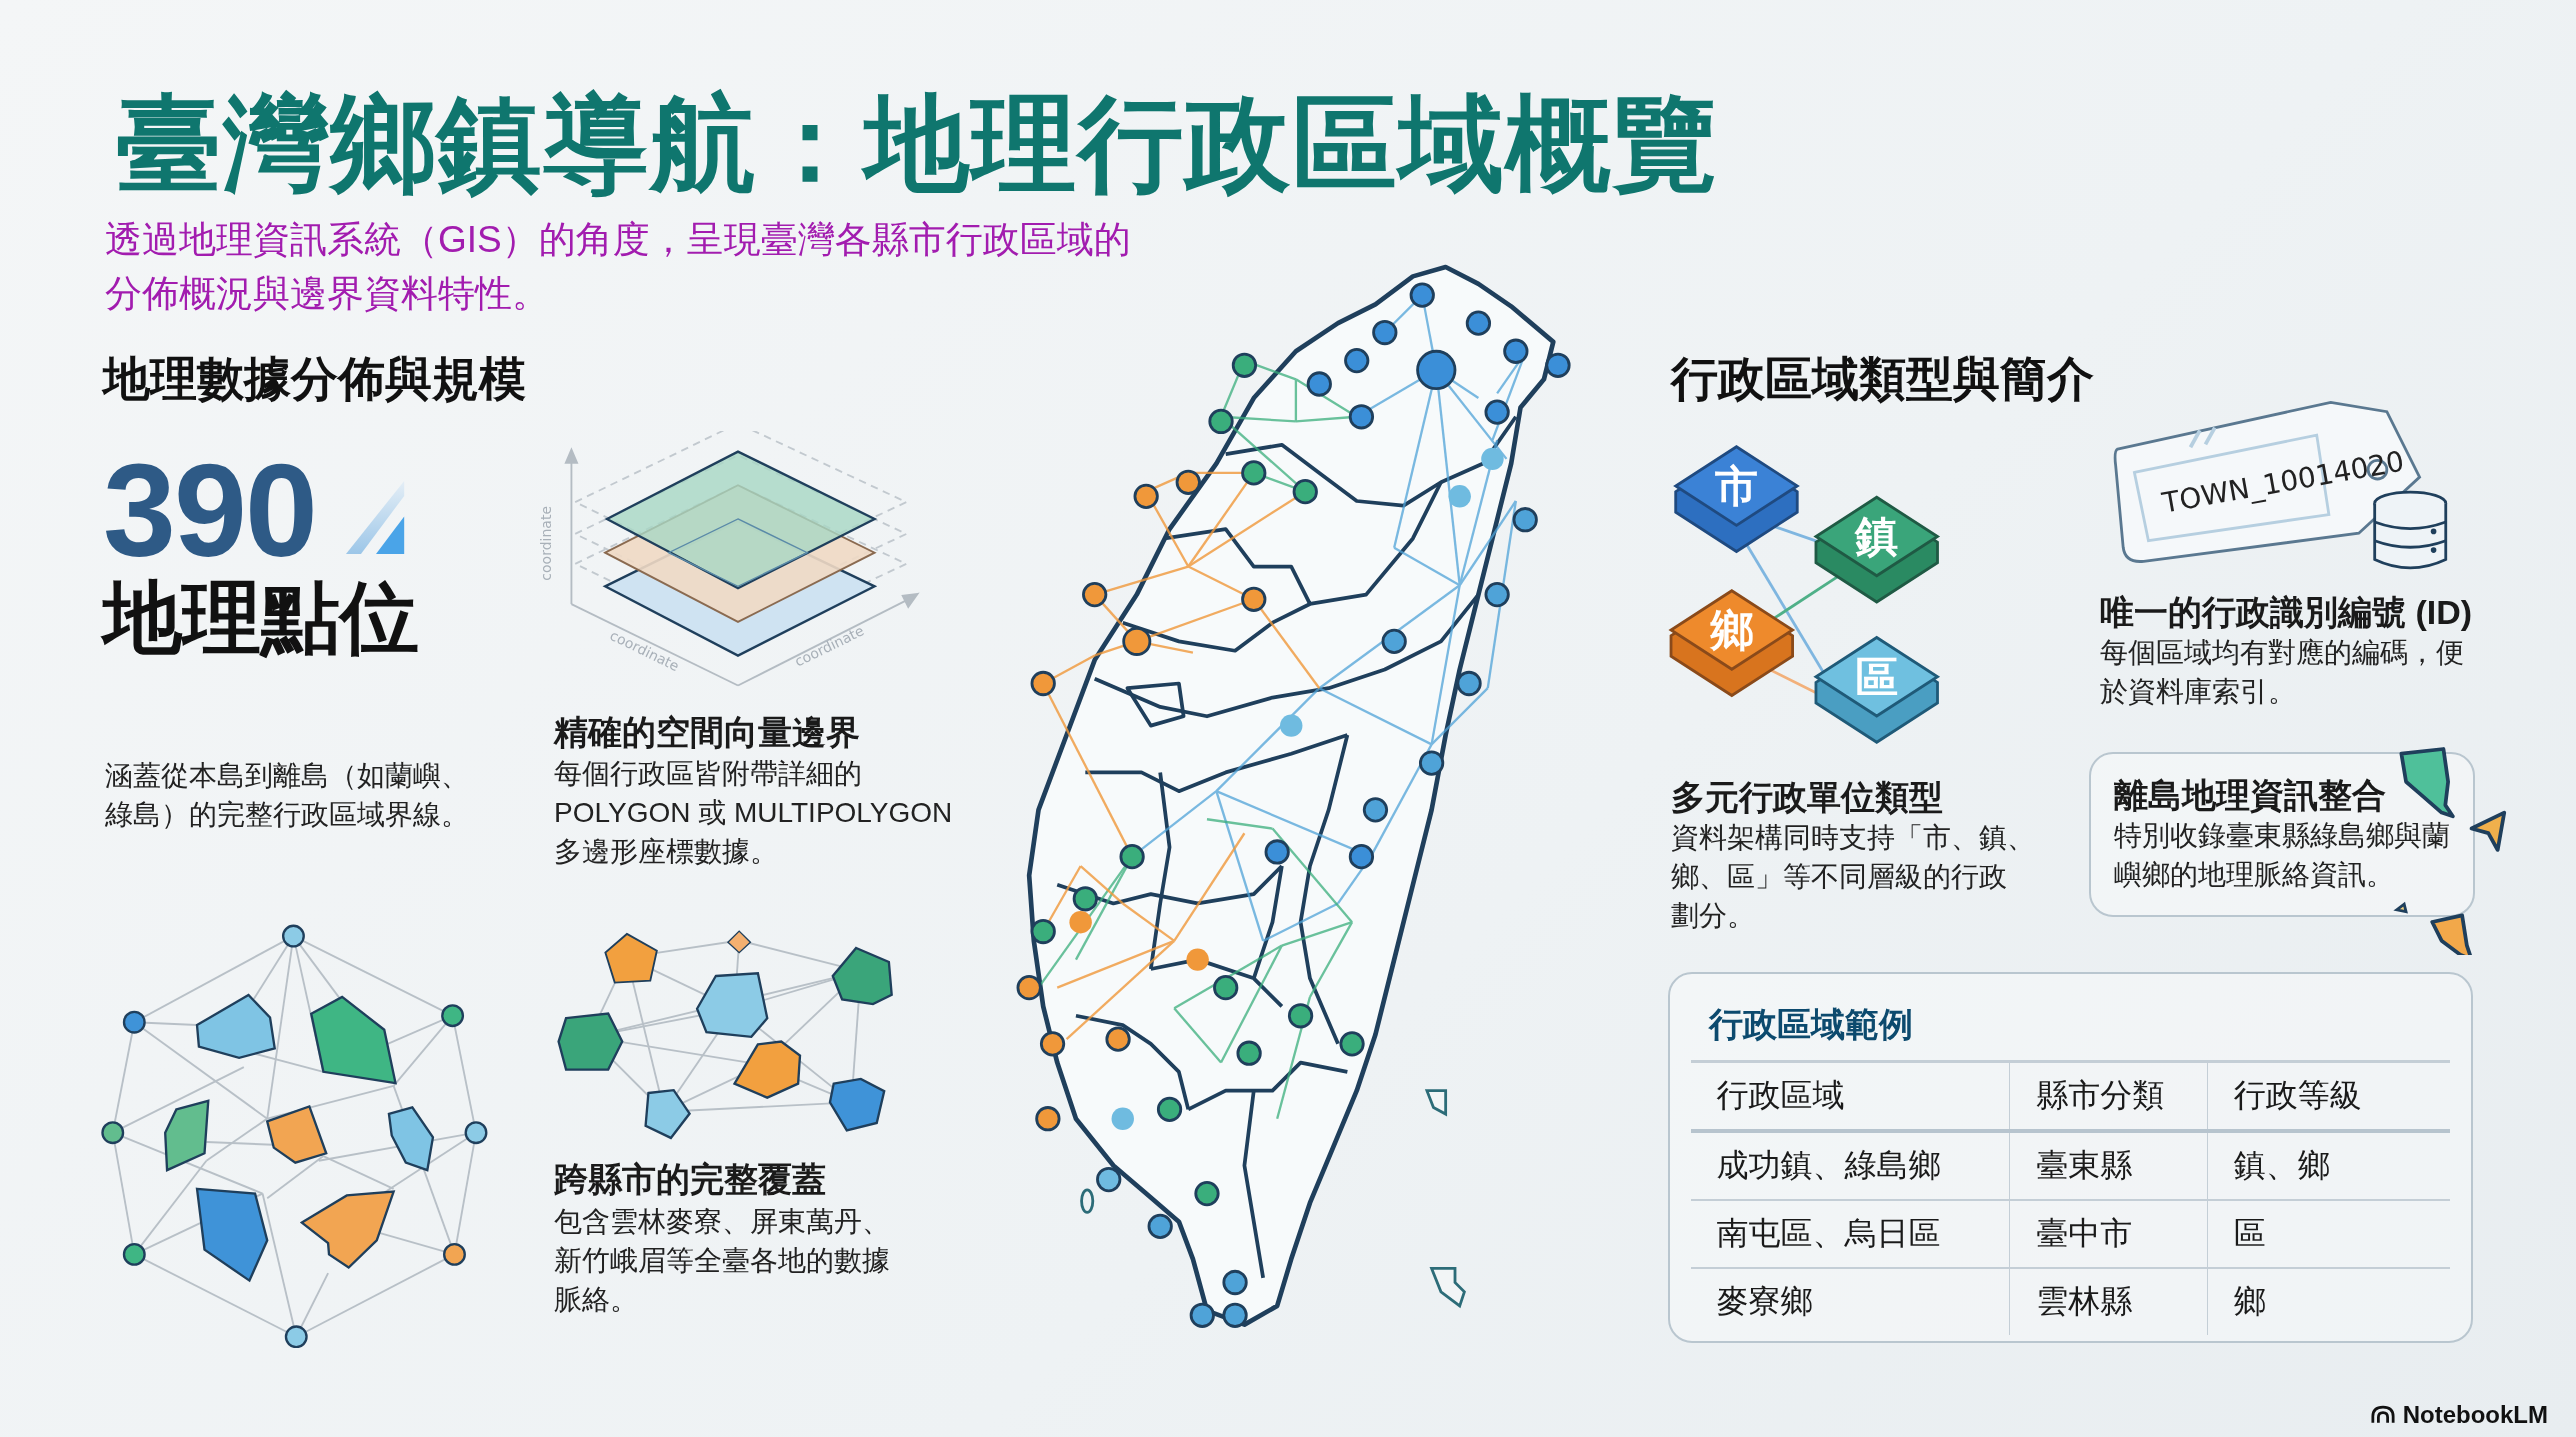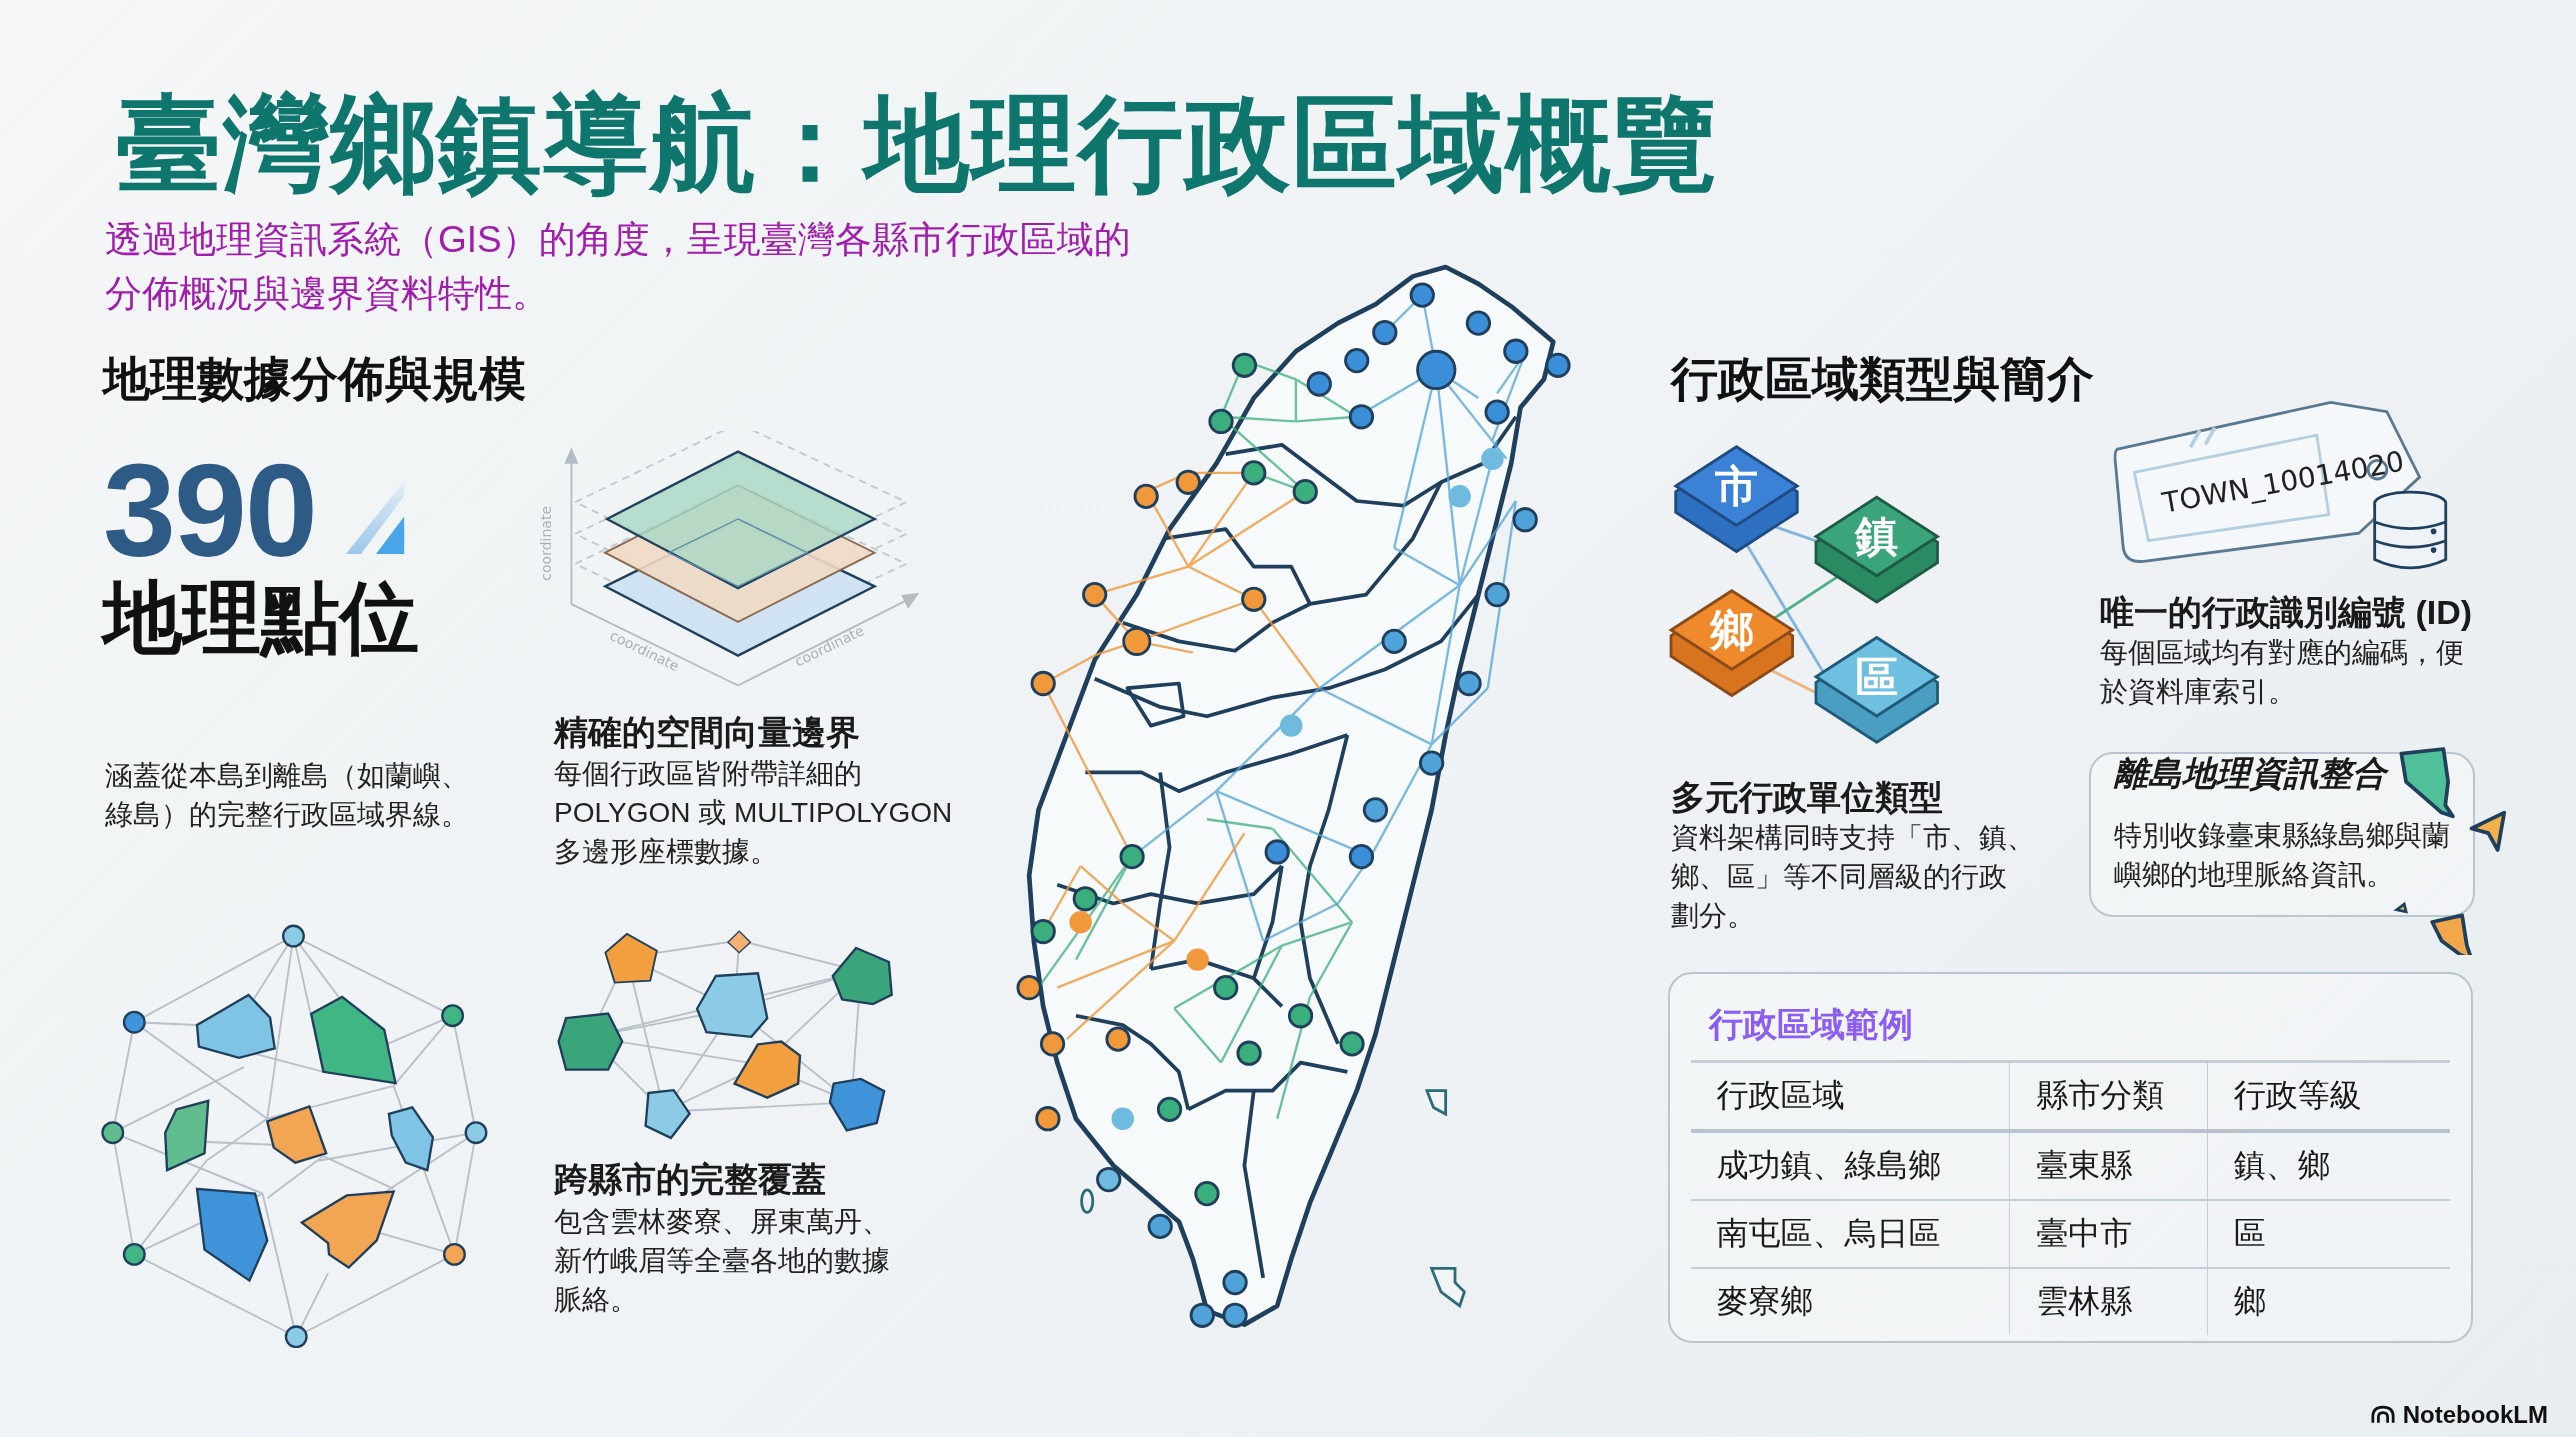--- a/index.html
+++ b/index.html
@@ -376,34 +376,34 @@
       <circle cx="350" cy="168" r="3" fill="#1f3f5c"></circle>
   </g>
 </svg>
 <div class="abs card-title" style="left:2100px;top:590px;">唯一的行政識別編號 (ID)</div>
 <div class="abs card-text" style="left:2100px;top:633px;">
   <div>每個區域均有對應的編碼，便</div>
   <div>於資料庫索引。</div>
 </div>
 
 <div class="abs panel" style="left:2089px;top:752px;width:382px;height:161px;"></div>
-<div class="abs card-title" style="left:2114px;top:751px;font-style:italic;">離島地理資訊整合</div>
+<div class="abs card-title" style="left:2114px;top:773px;">離島地理資訊整合</div>
 <div class="abs card-text" style="left:2114px;top:816px;">
   <div>特別收錄臺東縣綠島鄉與蘭</div>
   <div>嶼鄉的地理脈絡資訊。</div>
 </div>
 <svg class="abs" style="left:2378px;top:730px;" width="187" height="225" viewBox="0 0 200 240">
   <path d="M25,25 L70,20 L75,55 L72,80 L80,92 L68,88 L45,68 L30,55 Z" fill="#4fc09a" stroke="#1f3f5c" stroke-width="4" stroke-linejoin="round"></path>
   <path d="M100,105 L135,88 L128,128 L118,110 Z" fill="#f0b04c" stroke="#1f3f5c" stroke-width="4" stroke-linejoin="round"></path>
   <path d="M20,192 L28,186 L30,194 Z" fill="#f0d080" stroke="#1f3f5c" stroke-width="3"></path>
   <path d="M58,205 L90,198 L95,230 L100,245 L88,240 L68,225 Z" fill="#f2a84a" stroke="#1f3f5c" stroke-width="4" stroke-linejoin="round"></path>
 </svg>
 
 <div class="abs panel" style="left:1668px;top:972px;width:801px;height:367px;padding:0;">
-  <div style="position:absolute;left:39px;top:28px;font-size:34px;color:#8b5cf6;font-weight:bold;">行政區域範例</div>
+  <div style="position:absolute;left:39px;top:28px;font-size:34px;color:#0c4a6e;font-weight:bold;">行政區域範例</div>
   <div style="position:absolute;left:20.6px;right:20.6px;top:86px;">
     <table class="ex">
       <tbody>
           <tr class="head">
         <th style="width:42%;">行政區域</th>
         <th style="width:26%;">縣市分類</th>
         <th>行政等級</th>
       </tr>
       <tr class="r1">
         <td>成功鎮、綠島鄉</td>

